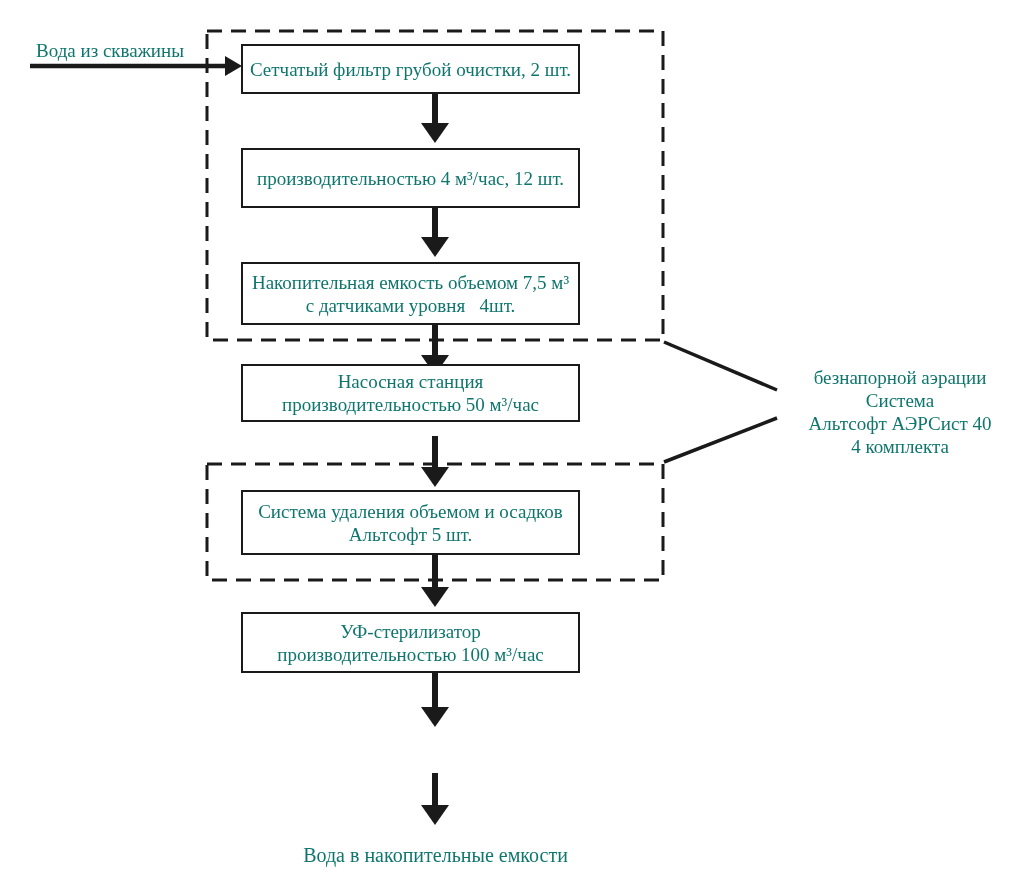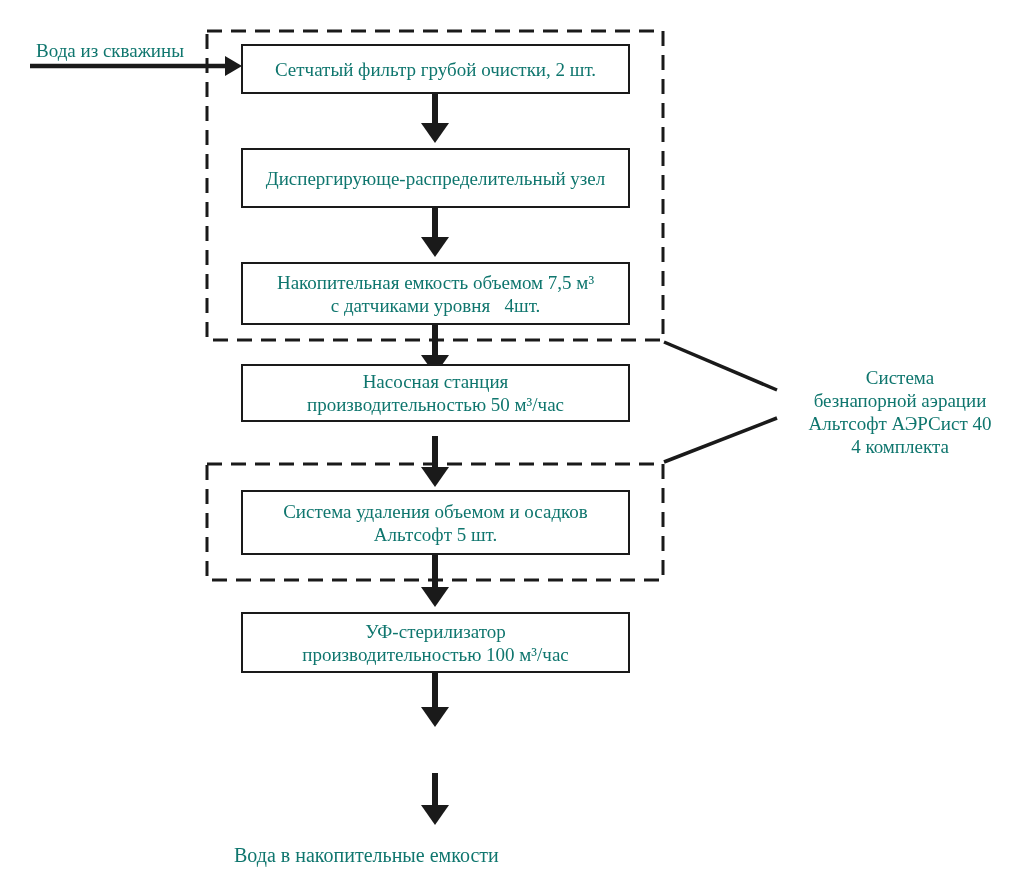--- a/index.html
+++ b/index.html
@@ -2,34 +2,34 @@
 <html><head>
 <meta charset="utf-8">
 <style>
   html,body{margin:0;padding:0;background:#ffffff;}
   .canvas{
     position:relative;width:1024px;height:888px;background:#ffffff;
     font-family:Liberation Serif, serif;color:#0f766e;overflow:hidden;
   }
   .overlay{position:absolute;left:0;top:0;width:1024px;height:888px;}
   .box{
-    position:absolute;left:241px;width:389px;box-sizing:border-box;
+    position:absolute;left:241px;width:339px;box-sizing:border-box;
     background:#ffffff;border:2px solid #1a1a1a;
     display:flex;flex-direction:column;justify-content:center;align-items:center;
     text-align:center;font-size:19px;line-height:23px;white-space:pre-wrap;
   }
   .b1{top:44px;height:50px}
   .b2{top:148px;height:60px}
   .b3{top:262px;height:63px}
   .b4{top:364px;height:58px}
   .b5{top:490px;height:65px}
   .b6{top:612px;height:61px}
   .b7{top:732px;height:43px}
   .input-label{position:absolute;left:36px;top:40px;font-size:19px;white-space:nowrap;}
-  .output-label{position:absolute;left:234px;top:844px;width:389px;text-align:left;font-size:20px;}
+  .output-label{position:absolute;left:241px;top:844px;width:389px;text-align:center;font-size:20px;}
   .side-label{
     position:absolute;left:780px;top:366px;width:240px;
     text-align:center;font-size:19px;line-height:23px;
   }
 </style>
 </head>
 <body>
 
 <div class="canvas">
 
@@ -76,21 +76,21 @@
     </g>
   </svg>
 
   <div class="input-label">Вода из скважины</div>
 
   <div class="box b1">
     <span>Сетчатый фильтр грубой очистки, 2 шт.</span>
   </div>
 
   <div class="box b2">
-    <span>Диспергирующе-распределительный узел</span>
+    <span>производительностью 4 м³/час, 12 шт.</span>
   </div>
 
   <div class="box b3">
     <span>Накопительная емкость объемом 7,5 м³</span>
     <span>с датчиками уровня   4шт.</span>
   </div>
 
   <div class="box b4">
     <span>Насосная станция</span>
     <span>производительностью 50 м³/час</span>
@@ -101,21 +101,21 @@
     <span>Альтсофт 5 шт.</span>
   </div>
 
   <div class="box b6">
     <span>УФ-стерилизатор</span>
     <span>производительностью 100 м³/час</span>
   </div>
 
 
   <div class="side-label">
+    <div>безнапорной аэрации</div>
     <div>Система</div>
-    <div>безнапорной аэрации</div>
     <div>Альтсофт АЭРСист 40</div>
     <div>4 комплекта</div>
   </div>
 
   <div class="output-label">Вода в накопительные емкости</div>
 
 </div>
 
 </body></html>

